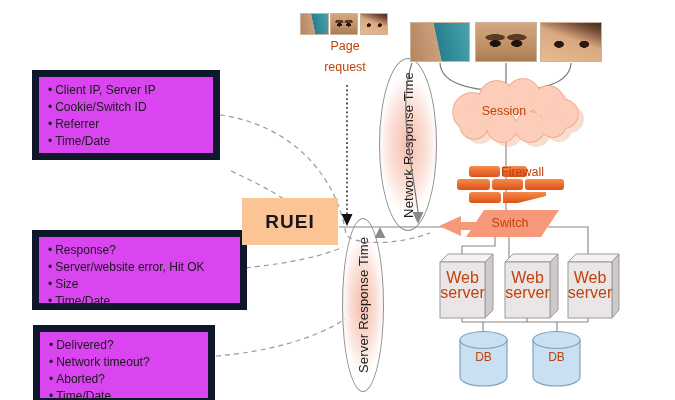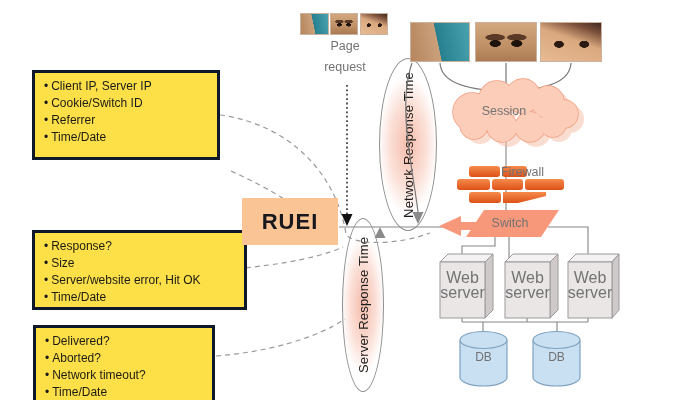--- a/index.html
+++ b/index.html
@@ -9,30 +9,30 @@
 
   
   .oval { position:absolute; z-index:1; border:1px solid #8f8f8f; border-radius:50%;
           background: radial-gradient(ellipse 58% 44% at 50% 50%, #f5bcab 0%, #fbdfd6 55%, #ffffff 92%); }
   svg.wires { position:absolute; inset:0; z-index:2; }
   .ov { position:absolute; z-index:3; }
 
   .vlabel { position:absolute; left:50%; top:50%; transform:translate(-50%,-50%) rotate(-90deg);
             white-space:nowrap; font-size:13px; color:#1c1c1c; letter-spacing:.2px; }
 
-  .info-box { position:absolute; background:#fde047; border:3px solid #0f172a; padding:5px 13px 3px 9px; }
+  .info-box { position:absolute; background:#d946ef; border:7px solid #0f172a; padding:5px 13px 3px 9px; }
   .info-box ul { list-style:none; }
   .info-box li { font-size:12px; line-height:17px; white-space:nowrap; color:#1a1a1a; }
   .info-box li::before { content:"\2022"; margin-right:3px; }
   .info-box li i { font-style:italic; }
 
   .ruei { display:flex; align-items:center; justify-content:center;
-          font-size:22px; font-weight:bold; letter-spacing:1px; color:#17171d; }
-
-  .lbl { font-size:12.5px; color:#737373; }
+          font-size:19px; font-weight:bold; letter-spacing:1px; color:#17171d; }
+
+  .lbl { font-size:12.5px; color:#c2410c; }
   .center { text-align:center; }
   .two-line { line-height:15px; font-size:16px; }
 
   .photo { position:absolute; border:1px solid #c9b29e; }
   .f1 { background:linear-gradient(78deg,#b5855f 0%,#caa07a 46%,#27808f 47%,#49a2ae 100%); }
   .f2 { background:
         radial-gradient(ellipse 16% 15% at 32% 54%, #1d120c 0 55%, transparent 62%),
         radial-gradient(ellipse 16% 15% at 68% 54%, #1d120c 0 55%, transparent 62%),
         radial-gradient(ellipse 30% 16% at 32% 38%, #5a3a26 0 50%, transparent 58%),
         radial-gradient(ellipse 30% 16% at 68% 38%, #5a3a26 0 50%, transparent 58%),
@@ -169,31 +169,31 @@
       <li><span>Client IP, Server IP</span><i></i></li>
       <li><span>Cookie/Switch ID</span><i></i></li>
       <li><span>Referrer</span><i></i></li>
       <li><span>Time/Date</span><i></i></li>
     </ul>
   </div>
 
   <div class="info-box ov" style="left:32px; top:230px; width:215px; height:80px;">
     <ul>
       <li><span>Response?</span></li>
+      <li><span>Server/website error, Hit OK</span></li>
       <li><span>Size</span></li>
-      <li><span>Server/website error, Hit OK</span></li>
       <li><span>Time/Date</span></li>
     </ul>
   </div>
 
   <div class="info-box ov" style="left:33px; top:325px; width:182px; height:80px;">
     <ul>
       <li><span>Delivered?</span></li>
+      <li><span>Network timeout?</span></li>
       <li><span>Aborted?</span></li>
-      <li><span>Network timeout?</span></li>
       <li><span>Time/Date</span></li>
     </ul>
   </div>
 
   <div class="ov ruei" style="left:242px; top:198px; width:96px; height:47px; background:#FAC494;">RUEI</div>
 
   <div class="ov lbl center" style="left:303px; top:36px; width:84px; line-height:21px;">
     <div>Page</div>
     <div>request</div>
   </div>

